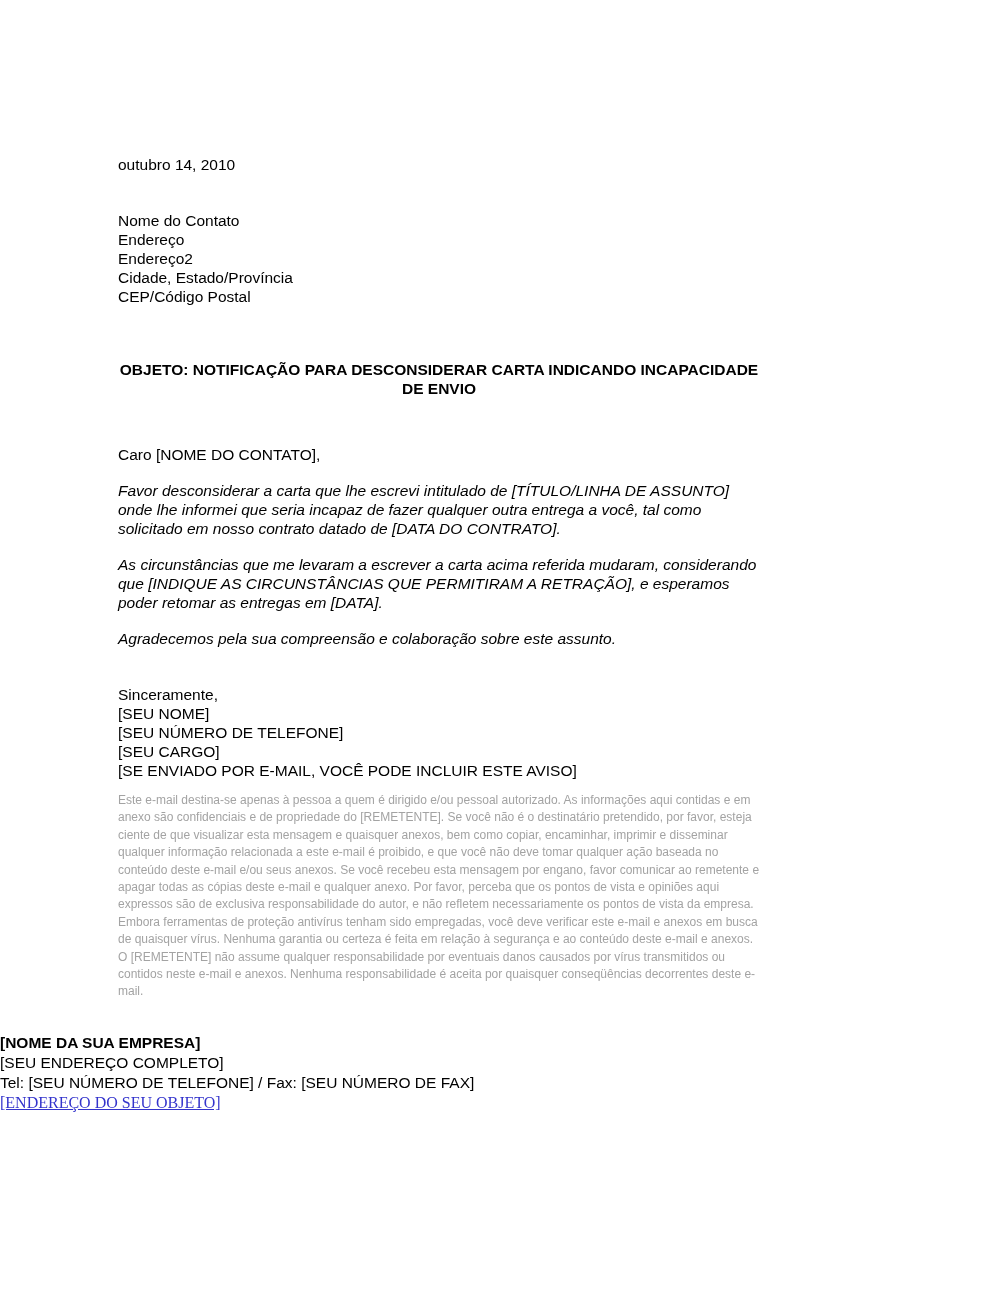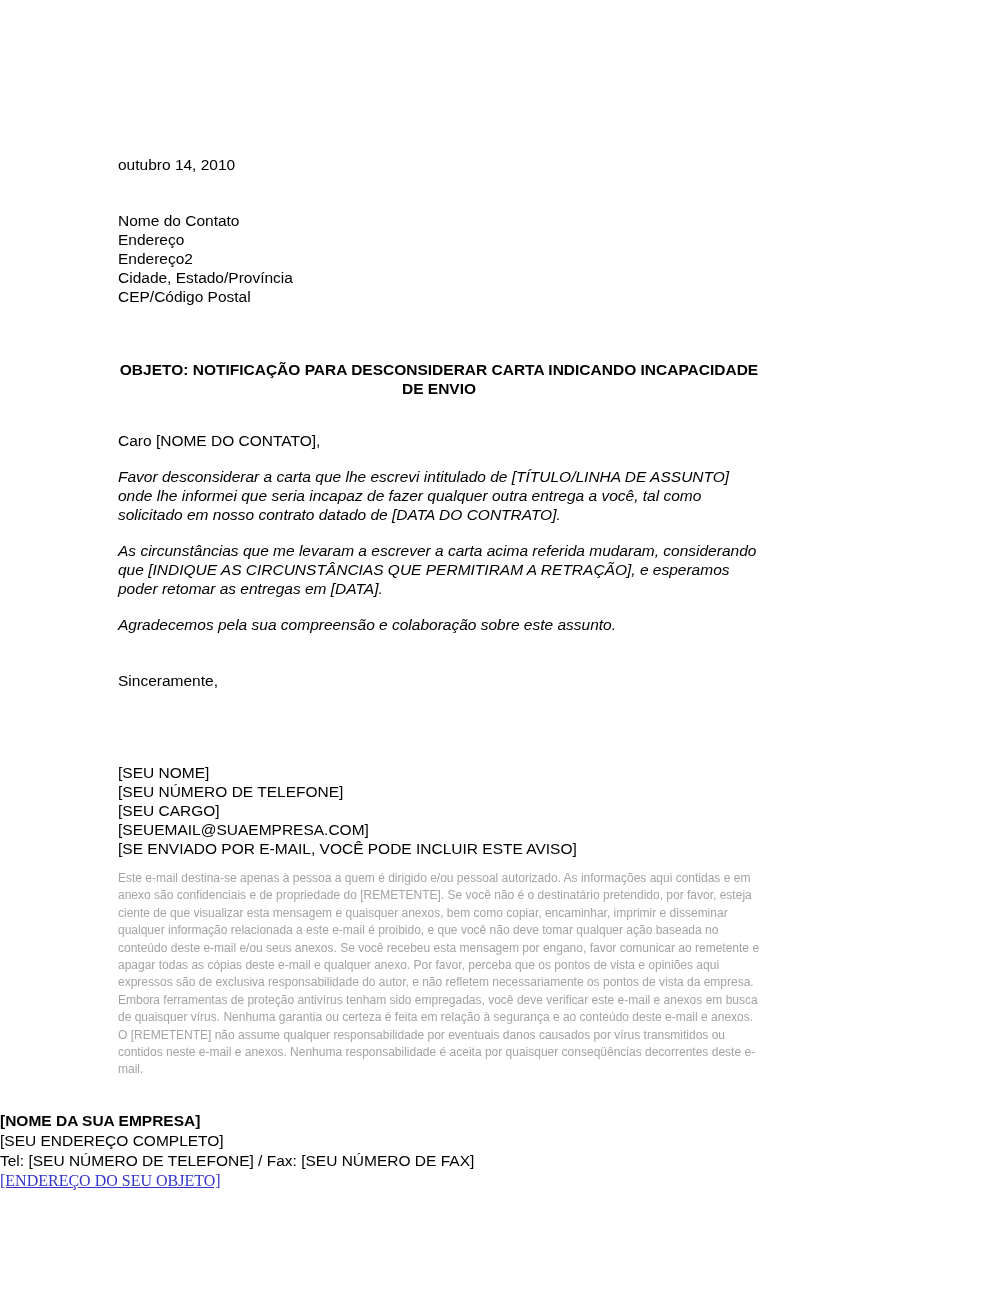--- a/index.html
+++ b/index.html
@@ -26,32 +26,31 @@
   }
   .recipient-block {
     margin-top: 37px;
   }
   .subject-line {
     margin-top: 54px;
     font-weight: bold;
     text-align: center;
   }
   .salutation-line {
-    margin-top: 33px;
+    margin-top: 47px;
   }
   .body-para {
     margin: 17px 0 0 0;
     max-width: 768px;
     font-style: italic;
   }
   .closing-line {
     margin-top: 37px;
   }
   .signature-block {
-    margin-top: 73px;
   }
   .notice-heading {
   }
   .disclaimer-para {
     margin: 12px 0 0 0;
     max-width: 770px;
     color: #a3a3a3;
     font-size: 12px;
     line-height: 17.4px;
   }
@@ -95,21 +94,20 @@
     <p class="body-para">As circunstâncias que me levaram a escrever a carta acima referida mudaram, considerando que [INDIQUE AS CIRCUNSTÂNCIAS QUE PERMITIRAM A RETRAÇÃO], e esperamos poder retomar as entregas em [DATA].</p>
 
     <p class="body-para">Agradecemos pela sua compreensão e colaboração sobre este assunto.</p>
 
     <div class="closing-line">Sinceramente,</div>
 
     <div class="signature-block">
       <div>[SEU NOME]</div>
       <div>[SEU NÚMERO DE TELEFONE]</div>
       <div>[SEU CARGO]</div>
-      <div>[SEUEMAIL@SUAEMPRESA.COM]</div>
     </div>
 
     <div class="notice-heading">[SE ENVIADO POR E-MAIL, VOCÊ PODE INCLUIR ESTE AVISO]</div>
 
     <p class="disclaimer-para">Este e-mail destina-se apenas à pessoa a quem é dirigido e/ou pessoal autorizado. As informações aqui contidas e em anexo são confidenciais e de propriedade do [REMETENTE]. Se você não é o destinatário pretendido, por favor, esteja ciente de que visualizar esta mensagem e quaisquer anexos, bem como copiar, encaminhar, imprimir e disseminar qualquer informação relacionada a este e-mail é proibido, e que você não deve tomar qualquer ação baseada no conteúdo deste e-mail e/ou seus anexos. Se você recebeu esta mensagem por engano, favor comunicar ao remetente e apagar todas as cópias deste e-mail e qualquer anexo. Por favor, perceba que os pontos de vista e opiniões aqui expressos são de exclusiva responsabilidade do autor, e não refletem necessariamente os pontos de vista da empresa. Embora ferramentas de proteção antivírus tenham sido empregadas, você deve verificar este e-mail e anexos em busca de quaisquer vírus. Nenhuma garantia ou certeza é feita em relação à segurança e ao conteúdo deste e-mail e anexos. O [REMETENTE] não assume qualquer responsabilidade por eventuais danos causados por vírus transmitidos ou contidos neste e-mail e anexos. Nenhuma responsabilidade é aceita por quaisquer conseqüências decorrentes deste e-mail.</p>
 
   </div>
 
   <div class="footer">
     <div class="footer-company">[NOME DA SUA EMPRESA]</div>

